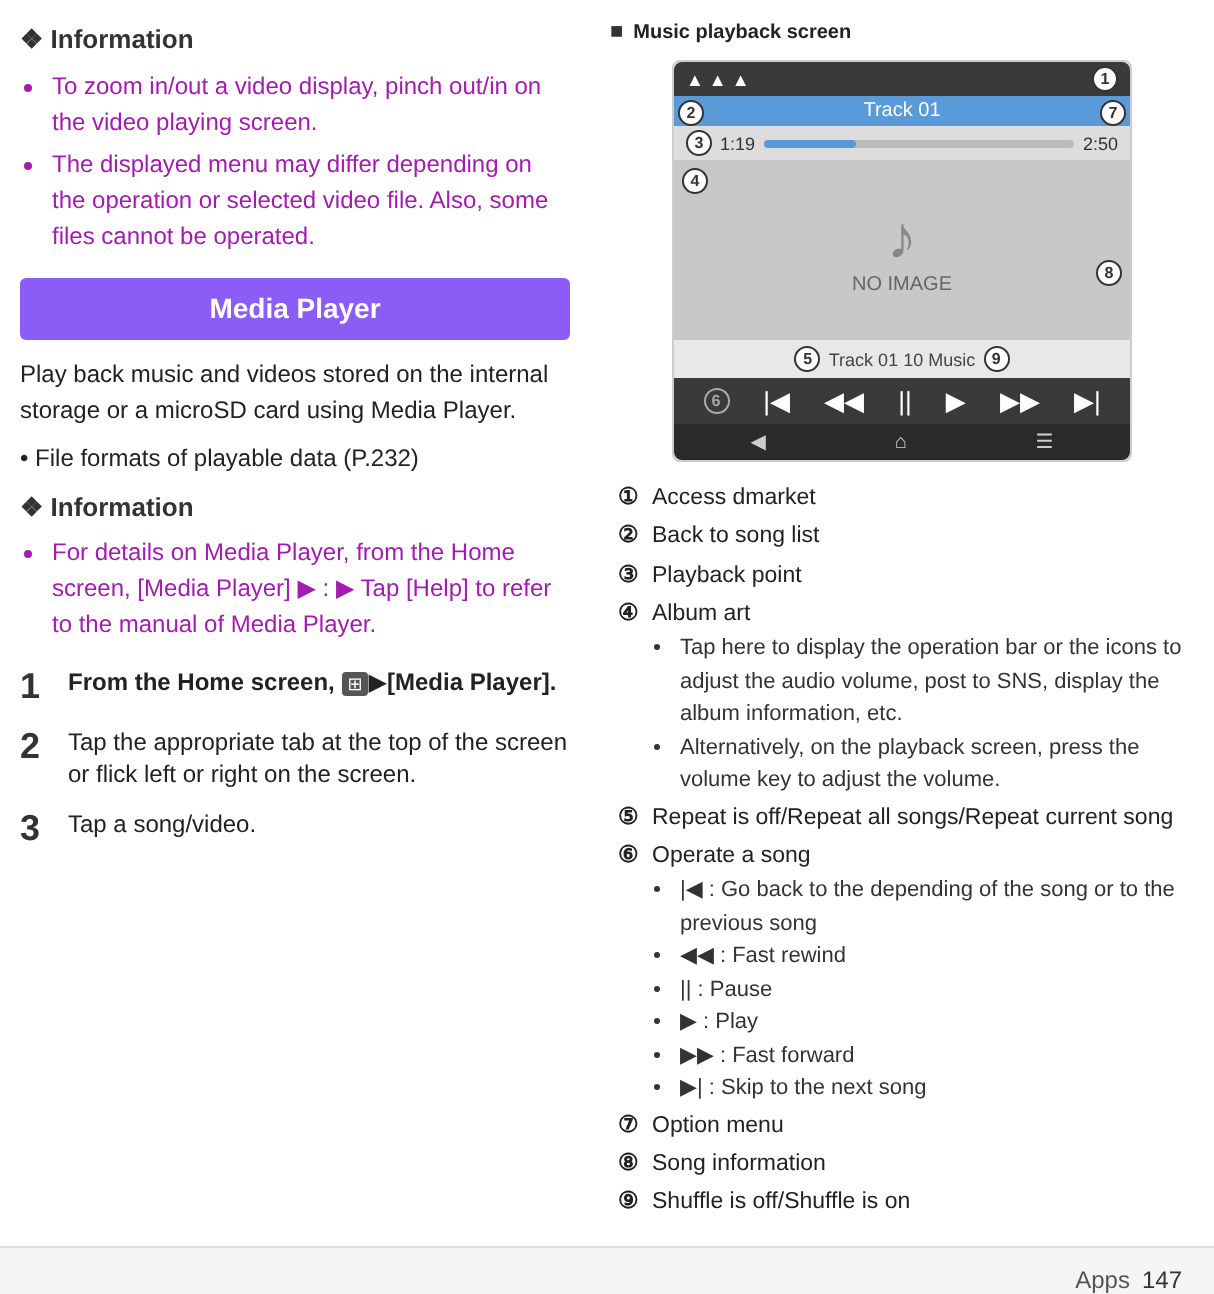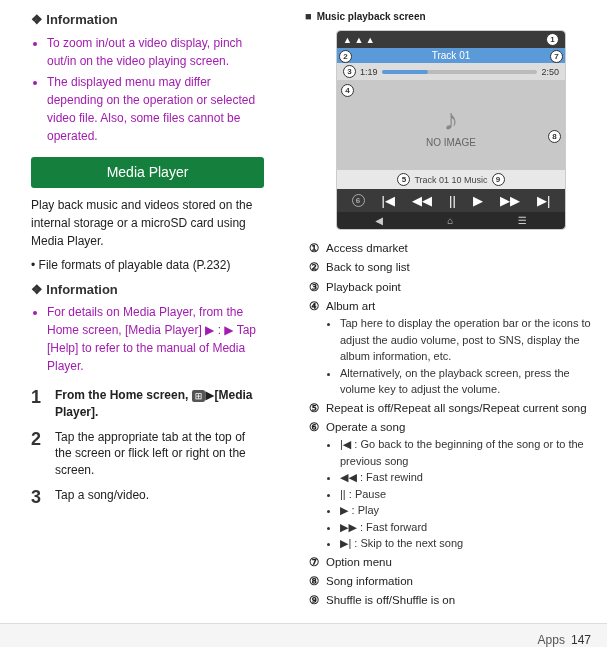--- a/index.html
+++ b/index.html
@@ -16,21 +16,21 @@
     .page-container {
       display: flex;
       flex-direction: row;
       width: 607px;
       height: 647px;
     }
 
     
     .left-col {
       width: 295px;
-      padding: 10px 31px;
+      padding: 10px 10px;
       font-size: 12.5px;
       line-height: 1.5;
       color: #222;
     }
 
     .info-section {
       margin-bottom: 12px;
     }
 
     .info-title {
@@ -50,24 +50,24 @@
       padding-left: 16px;
       color: #a21caf;
     }
 
     .info-section ul li {
       margin-bottom: 3px;
       font-size: 12px;
     }
 
     .media-player-banner {
-      background: #15803d;
+      background: #8b5cf6;
       color: #fff;
       text-align: center;
-      font-weight: normal;
+      font-weight: bold;
       font-size: 14px;
       padding: 5px 8px;
       border-radius: 3px;
       margin-bottom: 8px;
     }
 
     .section-text {
       font-size: 12px;
       color: #222;
       line-height: 1.5;
@@ -471,21 +471,21 @@
       </div>
       <div class="ann-item">
         <span class="ann-num">⑤</span>
         <span class="ann-text">Repeat is off/Repeat all songs/Repeat current song</span>
       </div>
       <div class="ann-item">
         <span class="ann-num">⑥</span>
         <span class="ann-text">
           <span>Operate a song</span>
           <ul>
-            <li>|◀ : Go back to the beginning of the song or to the previous song</li>
+            <li>|◀ : Go back to the depending of the song or to the previous song</li>
             <li>◀◀ : Fast rewind</li>
             <li>|| : Pause</li>
             <li>▶ : Play</li>
             <li>▶▶ : Fast forward</li>
             <li>▶| : Skip to the next song</li>
           </ul>
         </span>
       </div>
       <div class="ann-item">
         <span class="ann-num">⑦</span>

